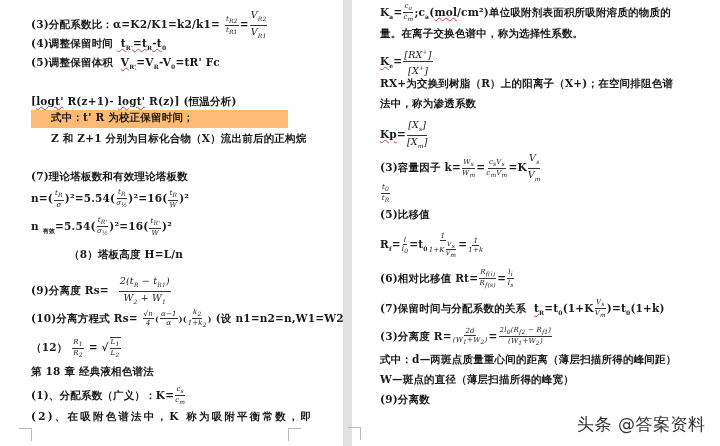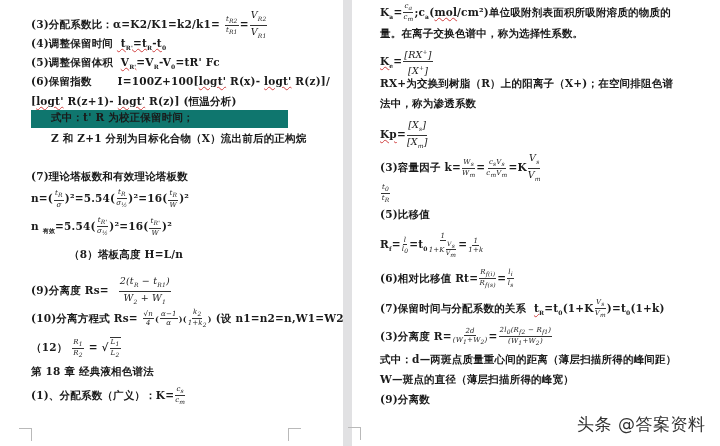--- a/index.html
+++ b/index.html
@@ -3,21 +3,21 @@
 <meta charset="utf-8">
 <style>
   html, body { margin:0; padding:0; }
   body { width:720px; height:446px; background:#ffffff; position:relative; overflow:hidden;
          font-family:"DejaVu Serif","Liberation Serif",serif; color:#1a1a1a; }
   .page { position:absolute; top:0; height:446px; background:#fff; }
   .page.left { left:0; width:343px; }
   .page.right { left:352px; width:368px; }
   .gutter { position:absolute; left:343px; top:0; width:9px; height:446px; background:#e1e1e3; }
   .line { position:absolute; white-space:nowrap; font-size:10.5px; line-height:14px; font-weight:bold; letter-spacing:0.2px; }
-  .hl { background:#0f766e; }
+  .hl { background:#fdba74; }
   .frac { display:inline-flex; flex-direction:column; align-items:center; vertical-align:middle; font-size:7px; line-height:8px; font-style:italic; font-weight:normal; margin:0 1px; }
   .frac .num { border-bottom:0.7px solid #333; padding:0 1px; }
   .frac.big { font-size:9.5px; line-height:12px; }
   .sub { font-size:6px; vertical-align:sub; }
   .sup { font-size:6px; vertical-align:super; }
   .squig { text-decoration:underline wavy #d04040; text-decoration-thickness:0.6px; }
   .corner { position:absolute; border-color:#b9b9b9; border-style:solid; width:12px; height:12px; }
   .watermark { position:absolute; left:577px; top:413px; font-family:"DejaVu Sans","Liberation Sans",sans-serif;
                font-size:17px; color:#333; font-weight:normal; letter-spacing:0.5px; text-shadow:0 0 2px #fff,0 0 2px #fff; }
 </style>
@@ -40,24 +40,20 @@
   <div class="line" style="left:31px;top:36px;">
     <span>(4)调整保留时间</span>
     <span class="squig">&nbsp;t<span class="sub">R'</span>=t<span class="sub">R</span>-t<span class="sub">0</span></span>
   </div>
 
   <div class="line" style="left:31px;top:55px;">
     <span>(5)调整保留体积</span>
     <span>&nbsp;<span class="squig">V<span class="sub">R'</span></span>=V<span class="sub">R</span>-V<span class="sub">0</span>=tR' Fc</span>
   </div>
 
-  <div class="line" style="left:31px;top:74px;">
-    <span>(6)保留指数</span>
-    <span style="margin-left:22px;">I=100Z+100[<span class="squig">logt'</span> R(x)- <span class="squig">logt'</span> R(z)]/</span>
-  </div>
 
   <div class="line" style="left:31px;top:94px;">
     <span>[<span class="squig">logt'</span> R(z+1)- <span class="squig">logt'</span> R(z)] (恒温分析)</span>
   </div>
 
   <div class="line hl" style="left:31px;top:110px;width:257px;height:18px;">
     <span style="margin-left:20px;">式中：t' R 为校正保留时间；</span>
   </div>
 
   <div class="line" style="left:51px;top:131px;">
@@ -134,20 +130,23 @@
     <span>第 18 章  经典液相色谱法</span>
   </div>
 
   <div class="line" style="left:31px;top:385px;">
     <span>(1)、分配系数（广义）：K=</span><span class="frac">
         <span class="num">c<span class="sub">s</span></span>
         <span>c<span class="sub">m</span></span>
       </span>
   </div>
 
+  <div class="line" style="left:31px;top:409px;letter-spacing:2.2px;">
+    <span>(2)、在吸附色谱法中，K 称为吸附平衡常数，即</span>
+  </div>
 
   <div class="corner" style="left:19px;top:428px;border-width:1px 1px 0 0;"></div>
   <div class="corner" style="left:288px;top:428px;border-width:1px 0 0 1px;"></div>
 </div>
 
 <div class="gutter"></div>
 
 <div class="page right">
 
   <div class="line" style="left:28px;top:2px;">

